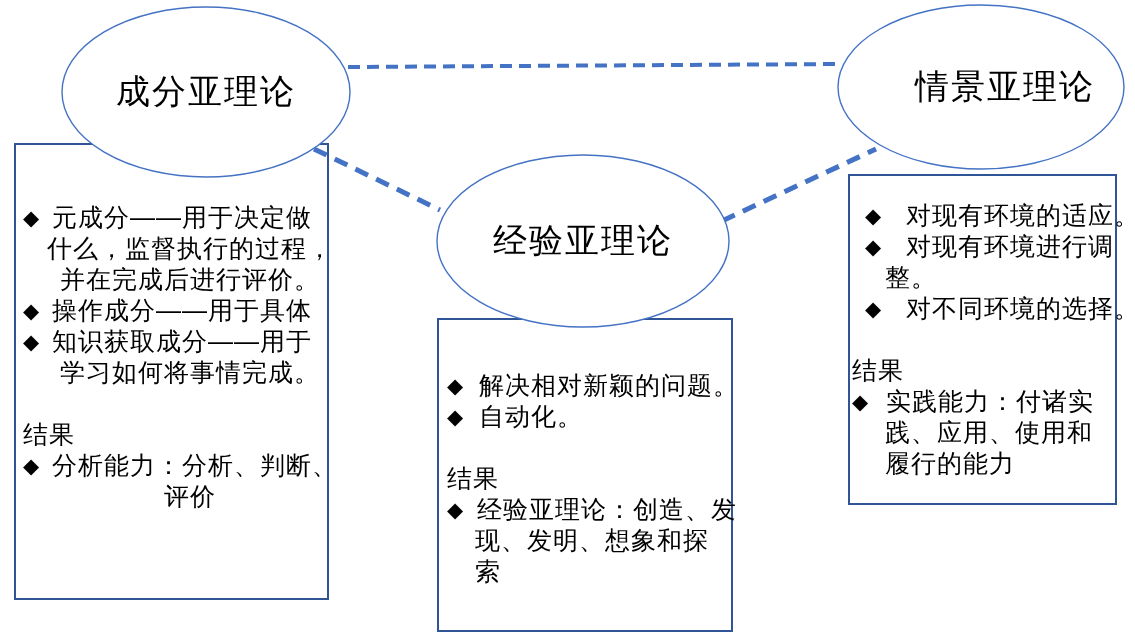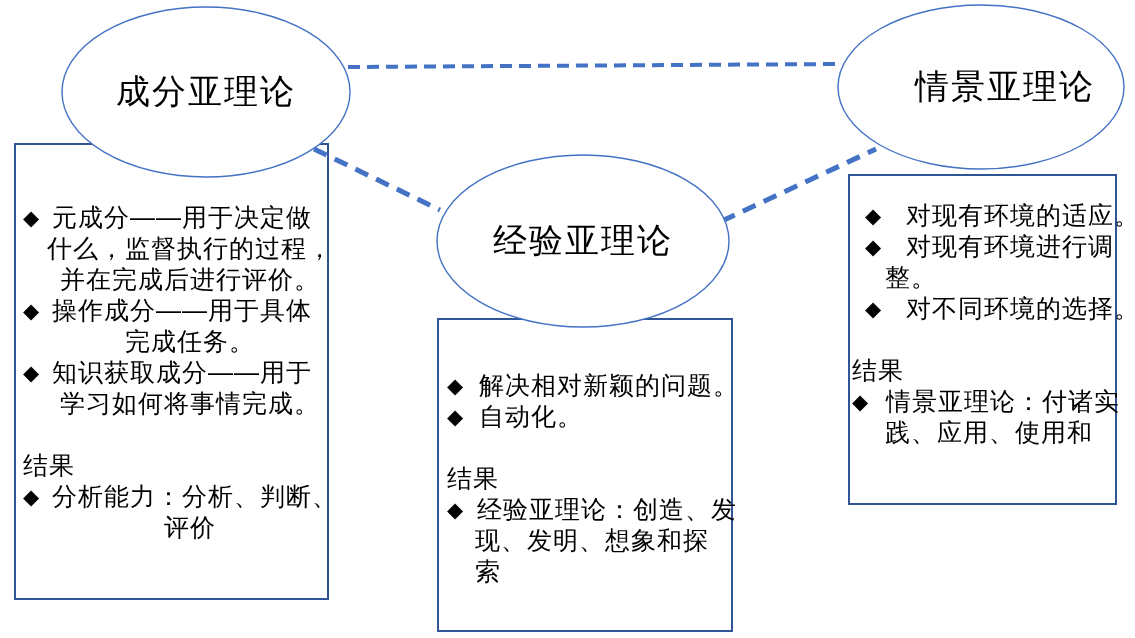--- a/index.html
+++ b/index.html
@@ -56,23 +56,20 @@
         </div>
         <div class="line cont">
           <span class="txt">什么，监督执行的过程，</span>
         </div>
         <div class="line cont">
           <span class="txt">并在完成后进行评价。</span>
         </div>
         <div class="line">
           <span class="bullet">◆</span>
           <span class="txt">操作成分——用于具体</span>
-        </div>
-        <div class="line cont">
-          <span class="txt">完成任务。</span>
         </div>
         <div class="line">
           <span class="bullet">◆</span>
           <span class="txt">知识获取成分——用于</span>
         </div>
         <div class="line cont">
           <span class="txt">学习如何将事情完成。</span>
         </div>
         <div class="line blank"></div>
         <div class="line">
@@ -131,24 +128,27 @@
         <div class="line sp">
           <span class="bullet">◆</span>
           <span class="txt">对不同环境的选择。</span>
         </div>
         <div class="line blank"></div>
         <div class="line">
           <span class="txt">结果</span>
         </div>
         <div class="line">
           <span class="bullet">◆</span>
-          <span class="txt">情景亚理论：付诸实</span>
+          <span class="txt">实践能力：付诸实</span>
         </div>
         <div class="line cont">
           <span class="txt">践、应用、使用和</span>
+        </div>
+        <div class="line cont">
+          <span class="txt">履行的能力</span>
         </div>
       </div>
   </div>
 
   <svg class="overlay" viewBox="0 0 1135 638">
     <line x1="348" y1="67" x2="840" y2="64" stroke="var(--accent)" stroke-width="4" stroke-dasharray="12 7"></line>
     <line x1="314" y1="149" x2="440" y2="210" stroke="var(--accent)" stroke-width="5" stroke-dasharray="14 9"></line>
     <line x1="722" y1="221" x2="876" y2="149" stroke="var(--accent)" stroke-width="5" stroke-dasharray="14 9"></line>
     <ellipse cx="206" cy="92" rx="144" ry="85" fill="#FFFFFF" stroke="var(--accent)" stroke-width="1.4"></ellipse>
     <ellipse cx="583" cy="241" rx="146" ry="86" fill="#FFFFFF" stroke="var(--accent)" stroke-width="1.4"></ellipse>

